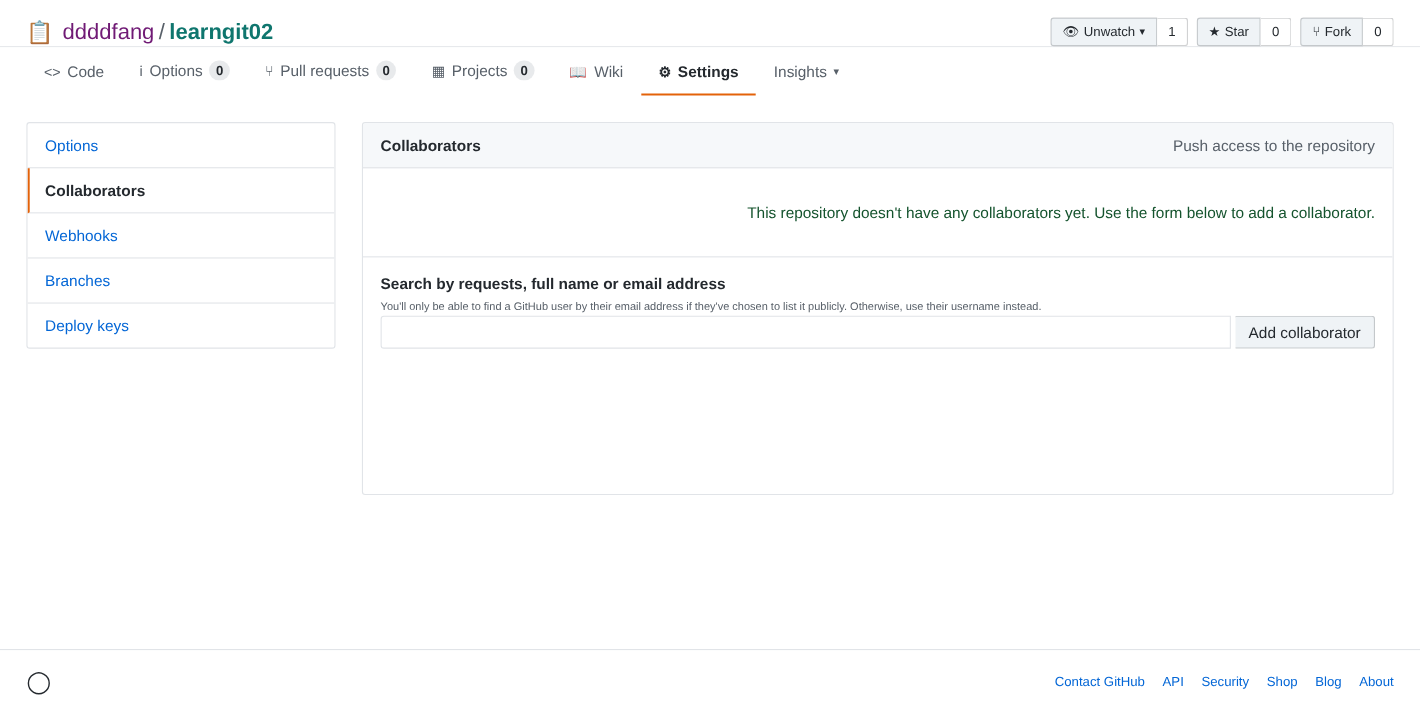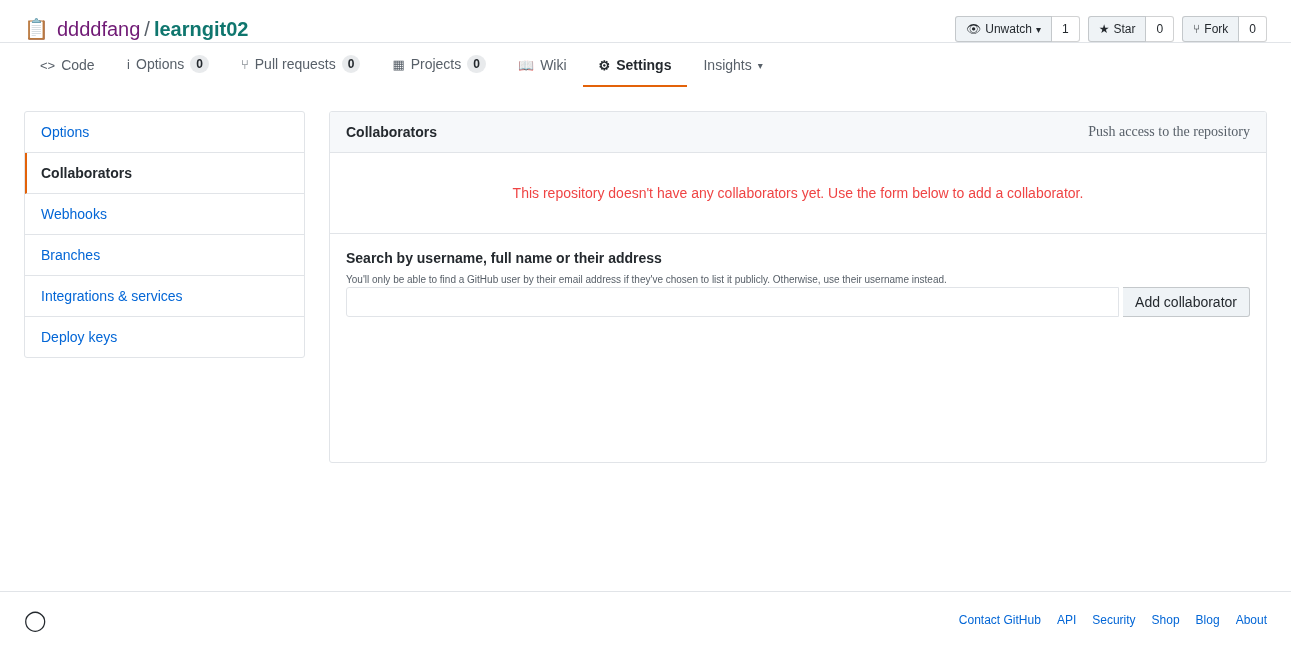--- a/index.html
+++ b/index.html
@@ -149,26 +149,25 @@
       background: #f6f8fa;
       border-bottom: 1px solid #e1e4e8;
     }
     .panel-title {
       font-weight: 600;
       font-size: 14px;
     }
     .panel-subtitle {
       font-size: 14px;
       color: #586069;
-      font-family: Liberation Serif, serif;
     }
     .empty-state {
       padding: 32px 16px;
-      text-align: center;
-      color: #ef4444;
+      text-align: right;
+      color: #14532d;
       border-bottom: 1px solid #e1e4e8;
       font-size: 14px;
     }
     .search-section {
       padding: 16px;
     }
     .search-label {
       font-weight: 600;
       font-size: 14px;
       margin-bottom: 6px;
@@ -293,34 +292,33 @@
   </div>
 </div>
 
 <div class="main-content">
 
   <div class="sidebar">
     <a class="sidebar-item">Options</a>
     <a class="sidebar-item active">Collaborators</a>
     <a class="sidebar-item">Webhooks</a>
     <a class="sidebar-item">Branches</a>
-    <a class="sidebar-item">Integrations &amp; services</a>
     <a class="sidebar-item">Deploy keys</a>
   </div>
 
   <div class="content-panel">
     <div class="panel-header">
       <span class="panel-title">Collaborators</span>
       <span class="panel-subtitle">Push access to the repository</span>
     </div>
     <div class="empty-state">
       <span>This repository doesn't have any collaborators yet. Use the form below to add a collaborator.</span>
     </div>
     <div class="search-section">
-      <div class="search-label">Search by username, full name or their address</div>
+      <div class="search-label">Search by requests, full name or email address</div>
       <div class="search-desc">You'll only be able to find a GitHub user by their email address if they've chosen to list it publicly. Otherwise, use their username instead.</div>
       <div class="search-row">
         <input class="search-input" type="text" style="">
         <button class="add-btn">Add collaborator</button>
       </div>
     </div>
   </div>
 </div>
 
 <div style="flex:1"></div>

